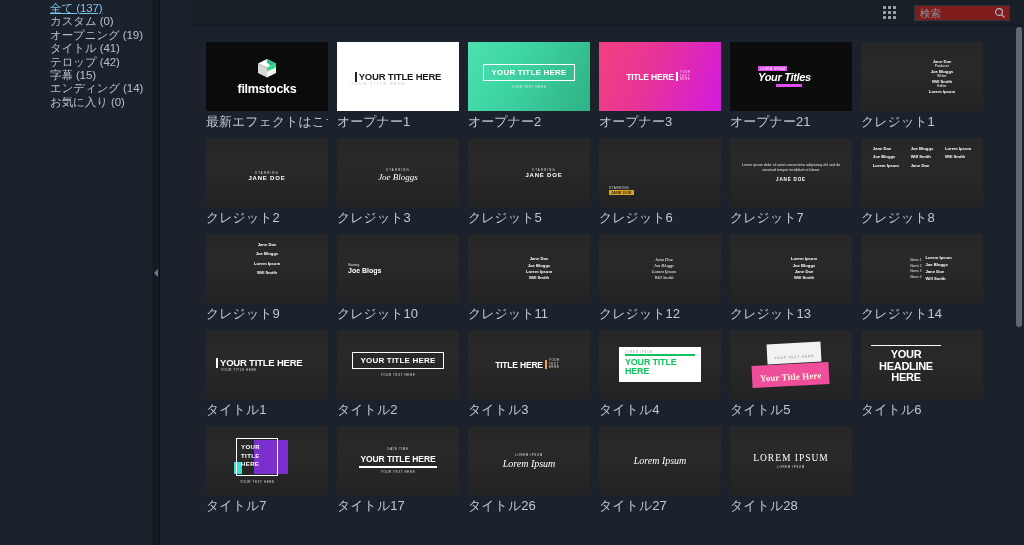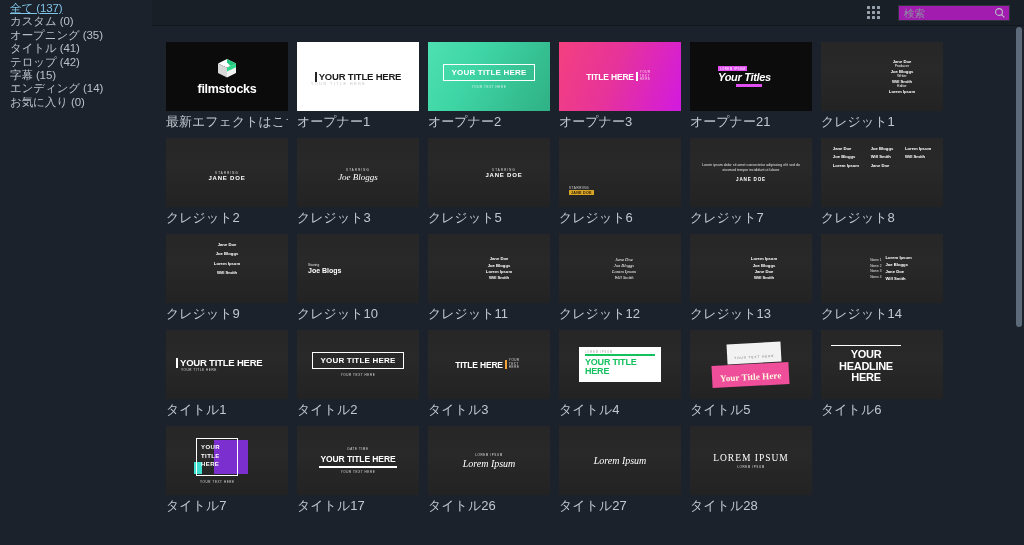--- a/index.html
+++ b/index.html
@@ -8,20 +8,21 @@
     width: 1024px; height: 545px;
     overflow: hidden;
     background: #1b222b;
     font-family: "Liberation Sans", "DejaVu Sans", sans-serif;
   }
   #app {
     position: relative;
     width: 1024px; height: 545px;
     display: flex;
     background: #1b222b;
+    padding-left: 40px;
   }
 
   
   #sidebar {
     width: 152px;
     flex: 0 0 152px;
     background: #1b222b;
     padding: 2px 0 0 8px;
     position: relative;
   }
@@ -92,22 +93,22 @@
     grid-template-rows: repeat(3, 3px);
     gap: 2px;
     cursor: pointer;
   }
   #grid-icon i {
     display: block; width: 3px; height: 3px;
     background: #99a3ae; border-radius: 0.5px;
   }
   #search-wrap {
     position: relative;
-    width: 112px; height: 16px;
-    background: #a21caf;
+    width: 96px; height: 16px;
+    background: #7f1d1d;
     border: 1px solid #2e353f;
     display: flex; align-items: center;
   }
   #search-input {
     width: 100%; height: 100%;
     background: transparent;
     border: 0; outline: 0;
     color: #b9c0c9;
     font-size: 10.5px;
     padding: 0 18px 0 5px;
@@ -241,21 +242,21 @@
   }
 </style>
 </head>
 <body>
 
 <div id="app">
 
   <div id="sidebar">
     <div class="side-item active">全て (137)</div>
     <div class="side-item">カスタム (0)</div>
-    <div class="side-item">オープニング (35)</div>
+    <div class="side-item">オープニング (19)</div>
     <div class="side-item">タイトル (41)</div>
     <div class="side-item">テロップ (42)</div>
     <div class="side-item">字幕 (15)</div>
     <div class="side-item">エンディング (14)</div>
     <div class="side-item">お気に入り (0)</div>
   </div>
 
   <div id="divider"></div>
   <div id="collapse-handle">
     <span class="arrow"></span>

